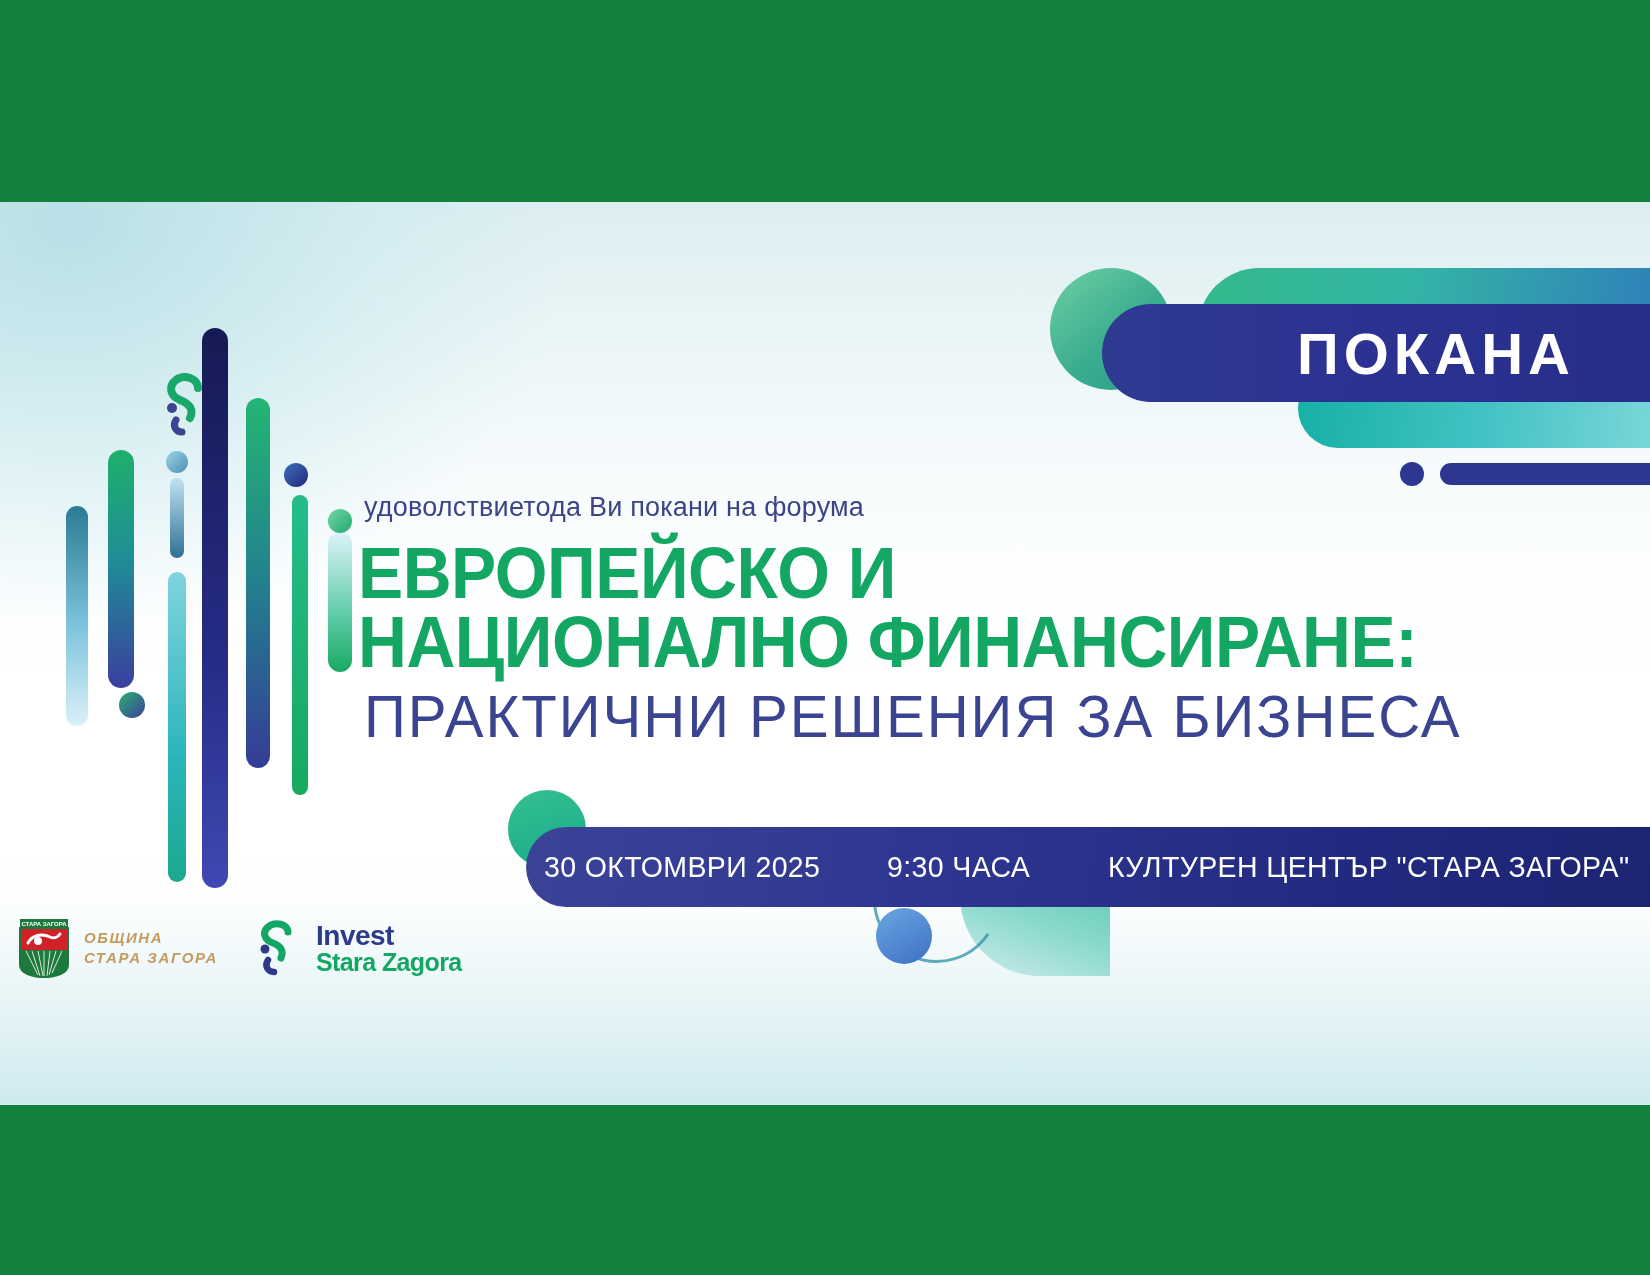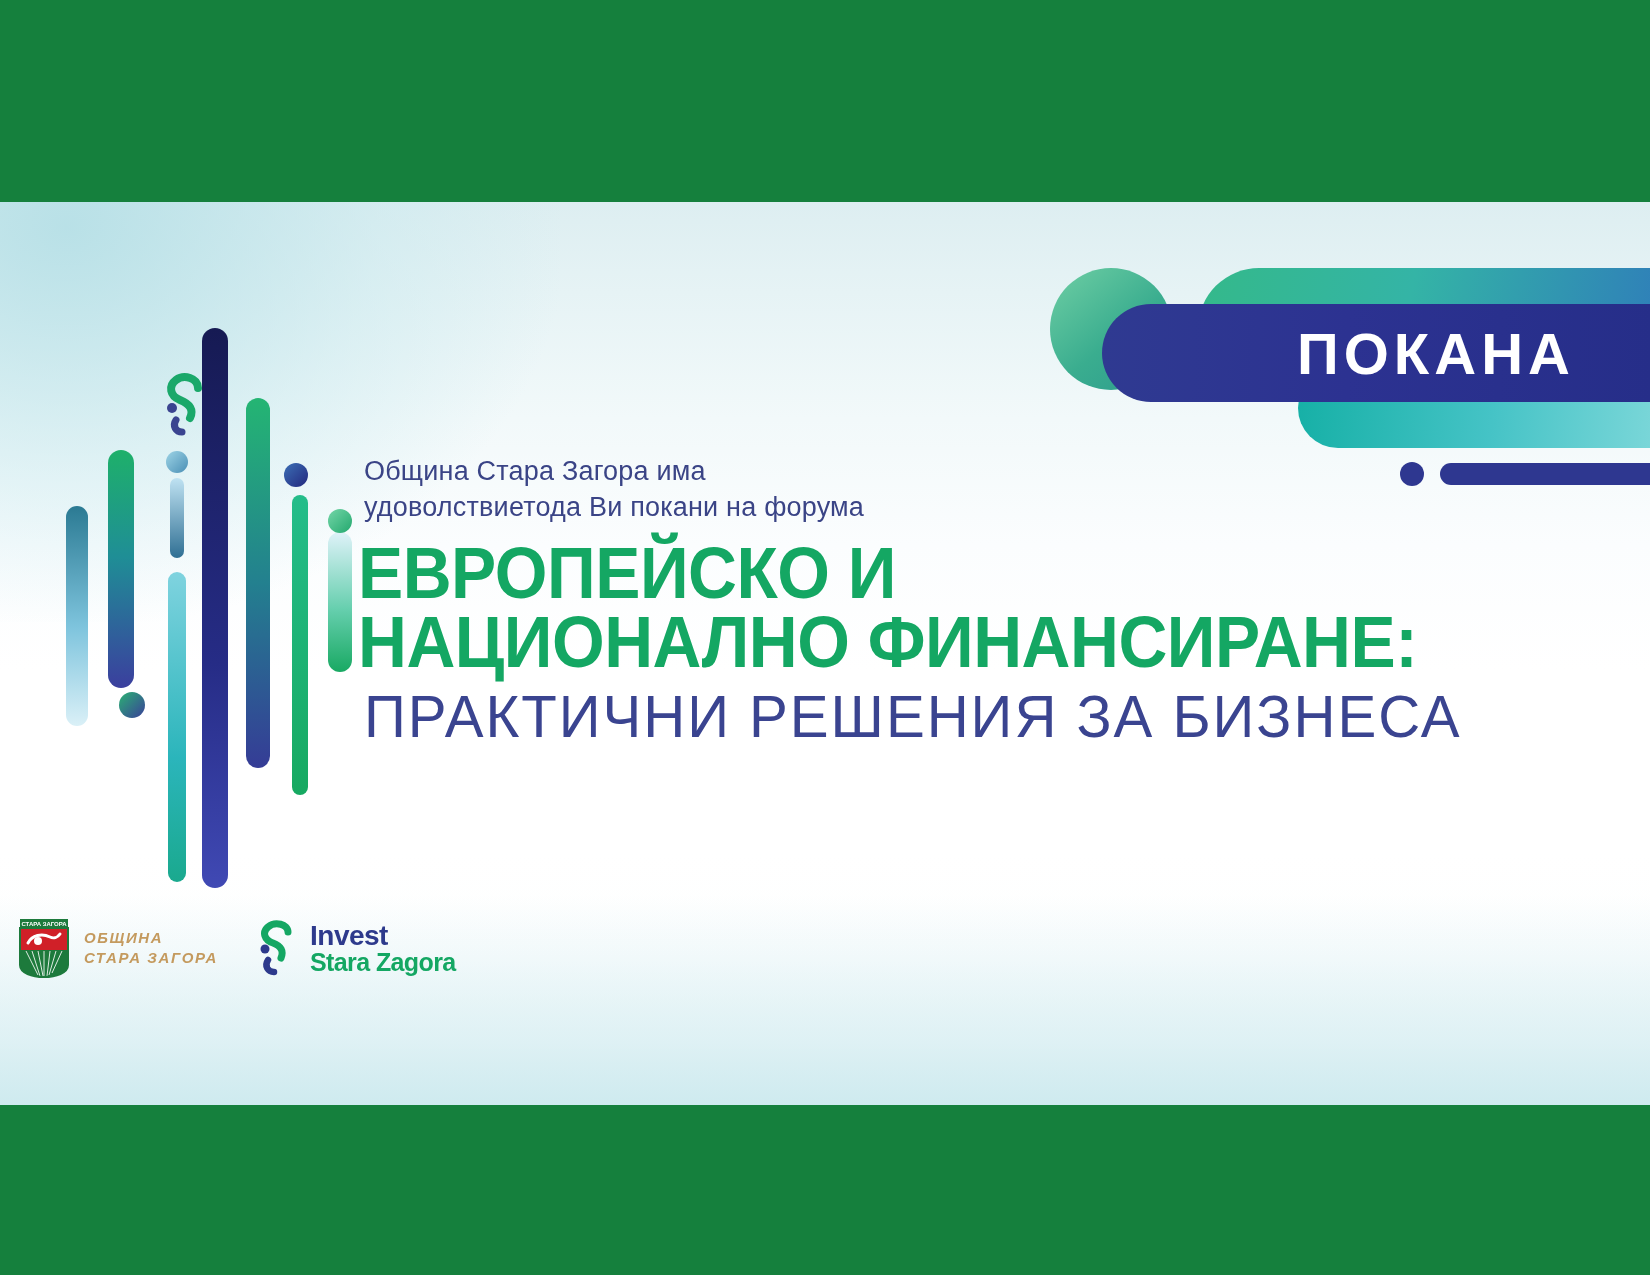--- a/index.html
+++ b/index.html
@@ -282,21 +282,21 @@
     line-height: 1.35;
     letter-spacing: 1.6px;
     font-style: italic;
   }
   .logo-invest {
     display: flex;
     align-items: center;
     gap: 10px;
   }
   .invest-mark { width: 46px; height: 58px; }
-  .invest-text { line-height: 1.0; }
+  .invest-text { line-height: 1.0; margin-left: 6px; }
   .invest-line1 {
     color: #2d3a8c;
     font-size: 28px;
     font-weight: 700;
     letter-spacing: -0.5px;
   }
   .invest-line2 {
     color: #14a763;
     font-size: 25px;
     font-weight: 700;
@@ -402,28 +402,43 @@
         <span class="label">ПОКАНА</span>
       </div>
       <div class="badge-tail">
         <span class="tail-dot"></span>
         <span class="tail-bar"></span>
       </div>
     </div>
 
     <div class="headline">
       <p class="intro">
-        <span>Община Стара Загора има</span><br>
+        <br>
         <span>удоволствиетода Ви покани на форума</span>
       </p>
       <div class="title-green">ЕВРОПЕЙСКО И</div>
       <div class="title-green">НАЦИОНАЛНО ФИНАНСИРАНЕ:</div>
       <div class="title-blue">ПРАКТИЧНИ РЕШЕНИЯ ЗА БИЗНЕСА</div>
     </div>
 
+    <div class="info-group">
+      <div class="info-green-circle"></div>
+
+      <div class="info-teal-blob"></div>
+      <svg class="info-arc" viewBox="0 0 130 130">
+        <path d="M8 0 A62 62 0 0 0 120 48" fill="none" stroke="#2f8fa8" stroke-width="3" opacity="0.75"></path>
+      </svg>
+      <div class="info-blue-dot"></div>
+
+      <div class="info-bar">
+        <span class="cell date">30 ОКТОМВРИ 2025</span>
+        <span class="cell time">9:30 ЧАСА</span>
+        <span class="cell venue">КУЛТУРЕН ЦЕНТЪР "СТАРА ЗАГОРА"</span>
+      </div>
+    </div>
 
     <div class="logos">
 
       <div class="logo-municipality">
         <svg class="crest" viewBox="0 0 52 62">
           <rect x="2" y="2" width="48" height="9" fill="#1d7a3c"></rect>
           <text x="26" y="9.4" text-anchor="middle" font-family="Liberation Sans, sans-serif" font-size="6" font-weight="700" fill="#ffffff">СТАРА ЗАГОРА</text>
           <path d="M2 11 H50 V33 H2 Z" fill="#d02028"></path>
           <path d="M10 26 C14 18, 24 16, 32 20 C36 22, 40 20, 42 17" fill="none" stroke="#ffffff" stroke-width="3" stroke-linecap="round"></path>
           <circle cx="20" cy="24" r="4" fill="#ffffff"></circle>

